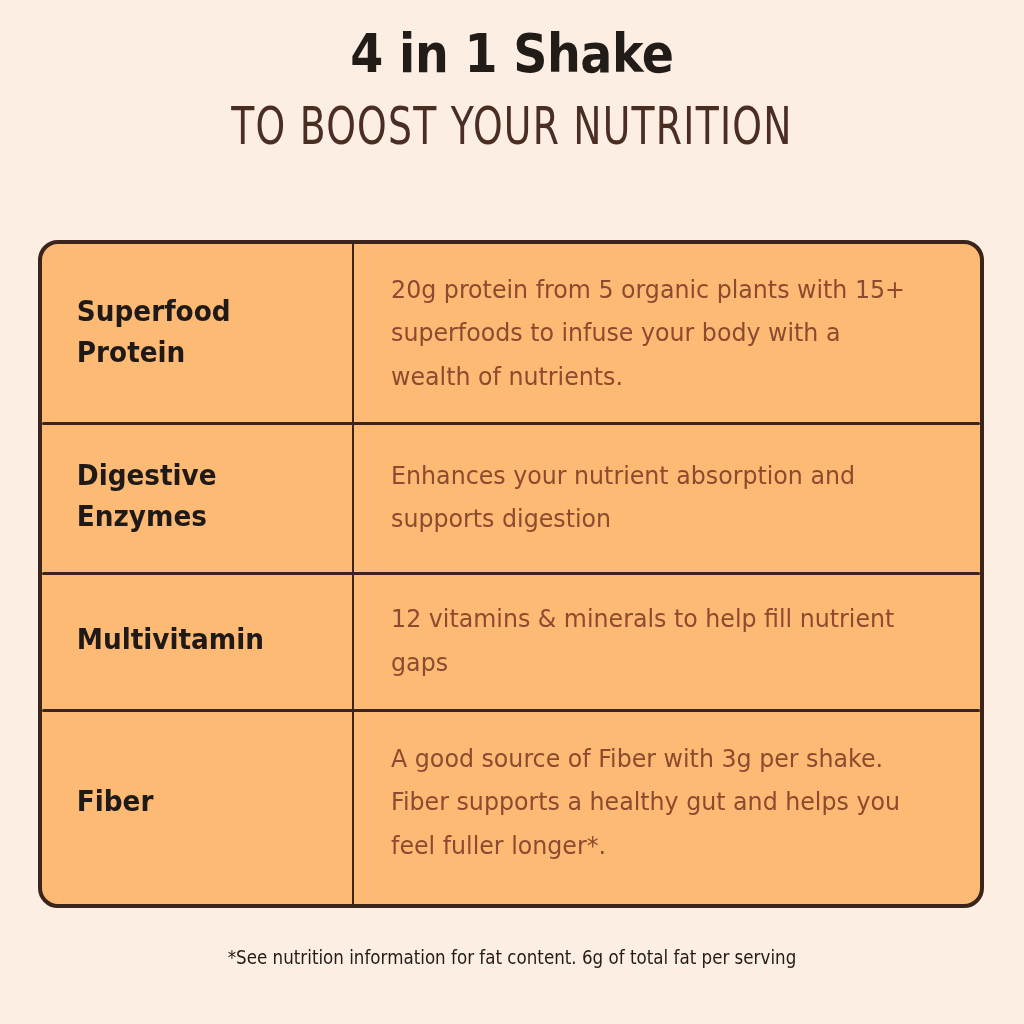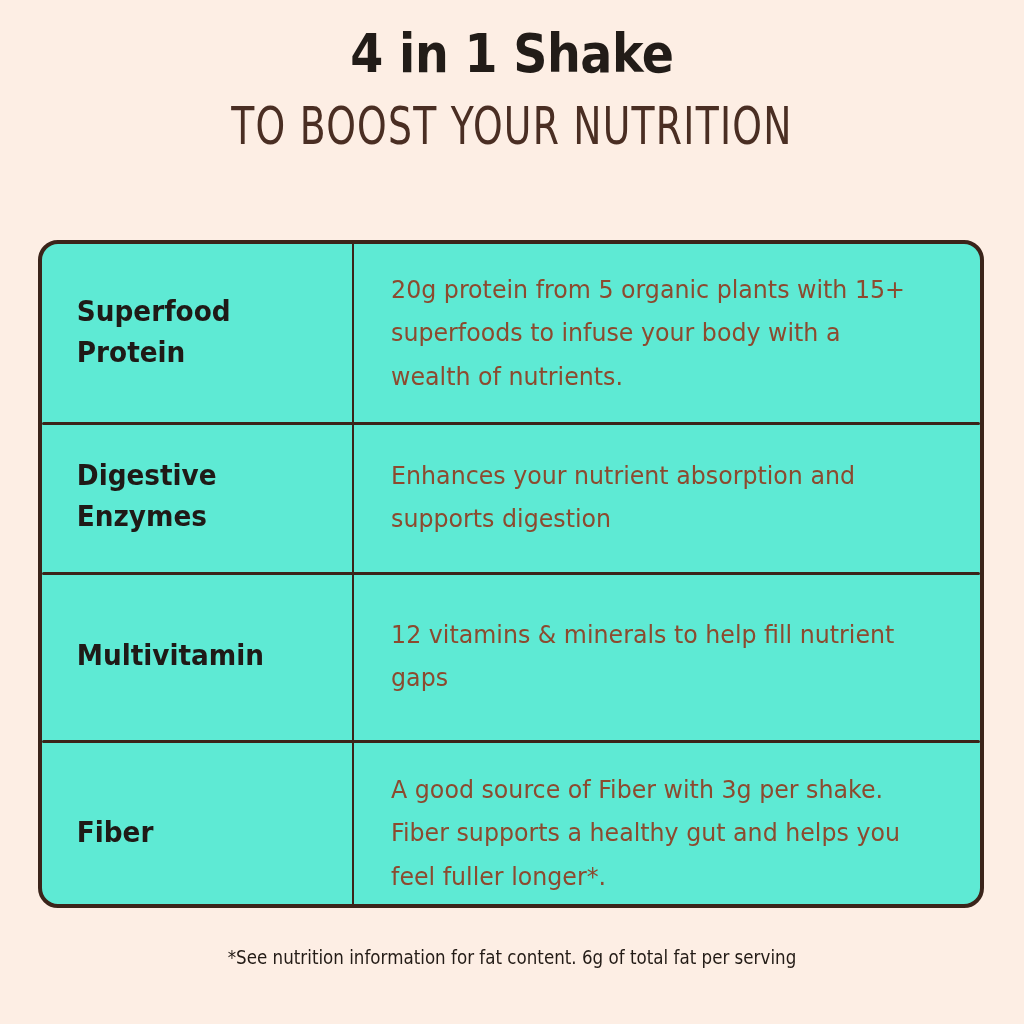--- a/index.html
+++ b/index.html
@@ -51,21 +51,21 @@
   .table-wrap {
     position: absolute;
     left: 38px;
     top: 240px;
     width: 946px;
     height: 668px;
   }
   .table {
     position: absolute;
     inset: 0;
-    background: #5eead4;
+    background: #fdba74;
     border: 4px solid #3B241A;
     border-radius: 20px;
     box-sizing: border-box;
     overflow: hidden;
   }
   .row {
     display: flex;
     align-items: center;
     box-sizing: border-box;
     position: relative;
@@ -75,21 +75,21 @@
     position: absolute;
     left: 0;
     right: 0;
     top: 0;
     height: 3px;
     background: #3B241A;
     border-radius: 2px;
   }
   .r1 { height: 178px; }
   .r2 { height: 150px; }
-  .r3 { height: 168px; }
+  .r3 { height: 137px; }
   .r4 { height: 186px; }
 
   .cell-label {
     width: 310px;
     flex: 0 0 310px;
     box-sizing: border-box;
     padding-left: 37px;
     padding-right: 10px;
     font-family: "DejaVu Sans", sans-serif;
     font-weight: bold;

